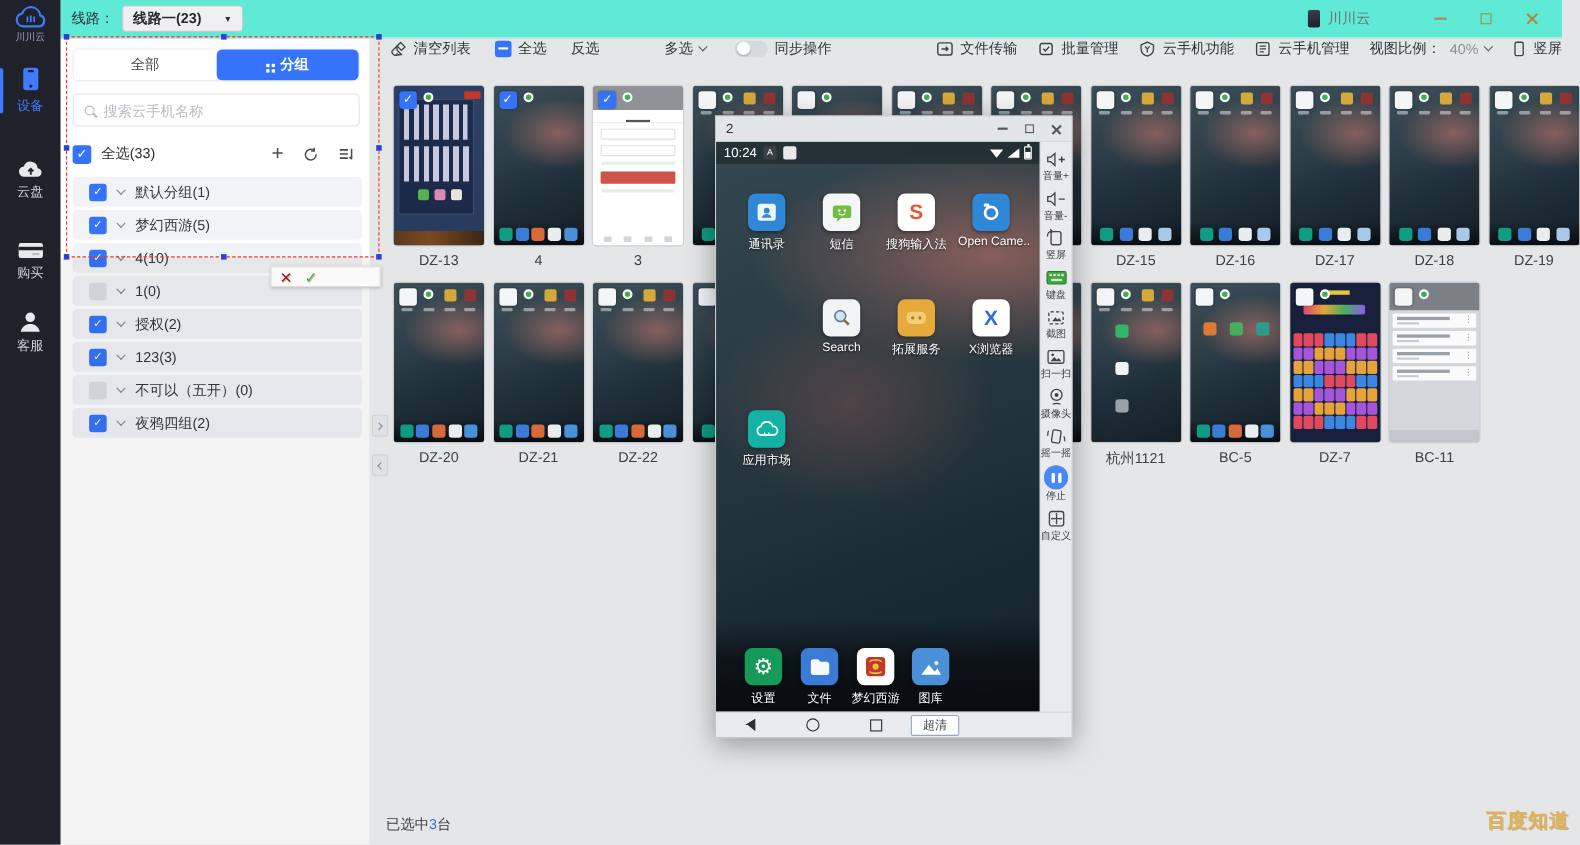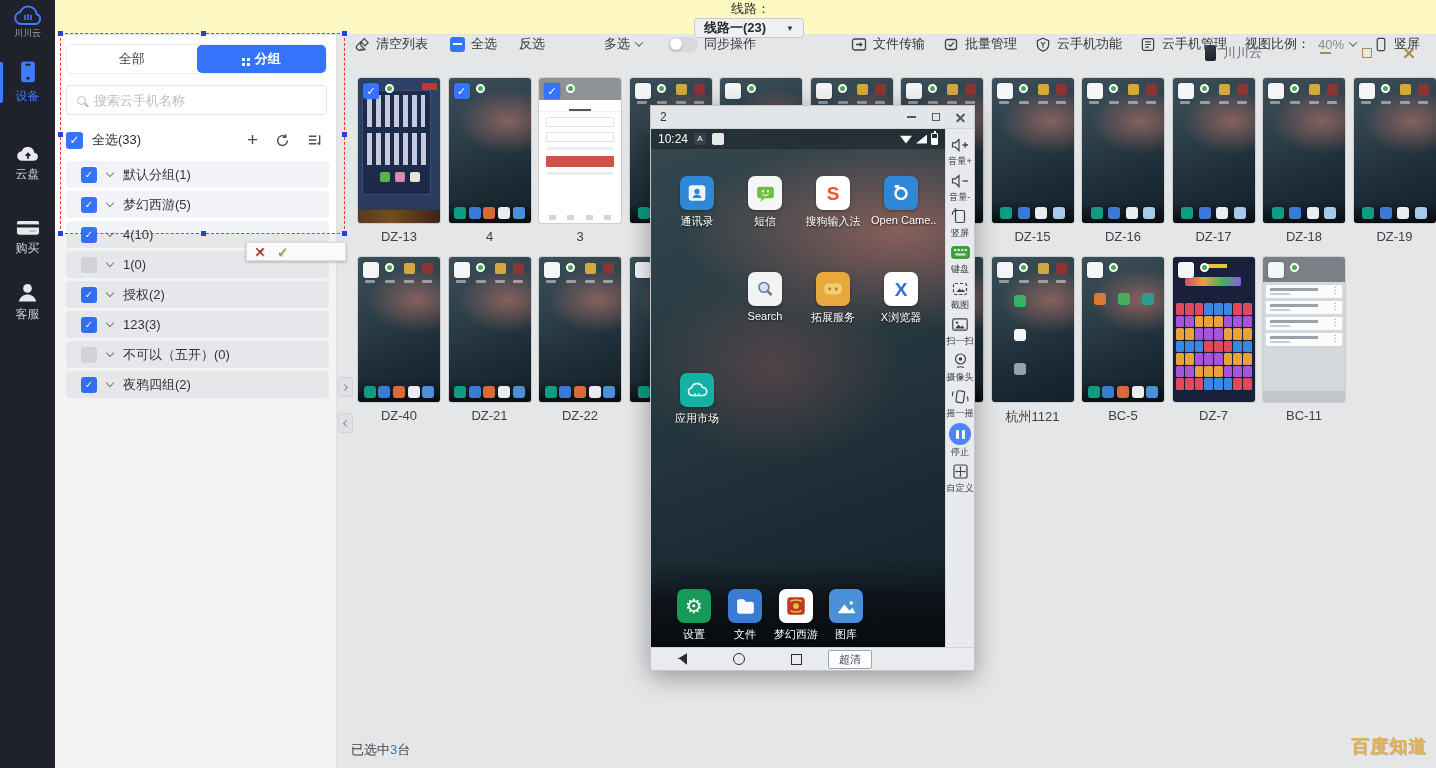--- a/index.html
+++ b/index.html
@@ -1,21 +1,21 @@
 <!DOCTYPE html>
 <html><head>
 <meta charset="utf-8">
 <style>
   *{margin:0;padding:0;box-sizing:border-box;}
   html,body{width:1436px;height:768px;}
   body{position:relative;overflow:hidden;background:#e5e6e8;font-family:"Liberation Sans","DejaVu Sans",sans-serif;font-size:13px;color:#33353b;}
   svg{display:block;}
 
   
-  .titlebar{position:absolute;left:55px;right:0;top:0;height:35px;background:#fef9c3;display:flex;align-items:center;z-index:4;border-bottom:1px solid #e3e4e7;flex-direction:column;}
+  .titlebar{position:absolute;left:55px;right:16px;top:0;height:35px;background:#5eead4;display:flex;align-items:center;z-index:4;border-bottom:1px solid #e3e4e7;}
   .route-label{margin-left:10px;color:#2b2d33;}
   .dropdown{margin-left:7px;width:110px;height:24px;background:#eff0f2;border:1px solid #c7c9ce;border-radius:3px;display:flex;align-items:center;justify-content:space-between;padding:0 9px;font-weight:700;color:#26282e;cursor:pointer;}
   .caret{font-size:8px;color:#33353b;}
   .tb-right{margin-left:auto;display:flex;align-items:center;padding-right:6px;}
   .app-thumb{width:11px;height:16px;border-radius:2px;background:linear-gradient(160deg,#3a4350,#181c26);margin-right:7px;}
   .app-title{color:#6e7076;}
   .win-controls{display:flex;margin-left:42px;}
   .wc{width:42px;height:30px;display:flex;align-items:center;justify-content:center;cursor:pointer;position:relative;}
   .wc i{display:block;}
   .wc-min{width:11px;height:2px;background:#aa8b4d;}
@@ -630,21 +630,21 @@
           <div class="cdock">
             <span style="background:#0f9c82"></span>
             <span style="background:#3a7bd5"></span>
             <span style="background:#d86a3a"></span>
             <span style="background:#e9edf0"></span>
             <span style="background:#4a90d9"></span>
           </div>
           <span class="ccb"></span>
           <span class="cdot"></span>
         </div>
-        <div class="clabel">DZ-40</div>
+        <div class="clabel">DZ-20</div>
       </div>
       <div class="card" style="left: 111.5px; top: 222px;">
         <div class="thumb scr-space">
           <span class="ti g"></span>
           <span class="ti r"></span>
           <span class="tbar" style="left:7px"></span>
           <span class="tbar" style="left:27px"></span>
           <span class="tbar" style="left:46px"></span>
           <span class="tbar" style="left:64px"></span>
           <div class="cdock">

